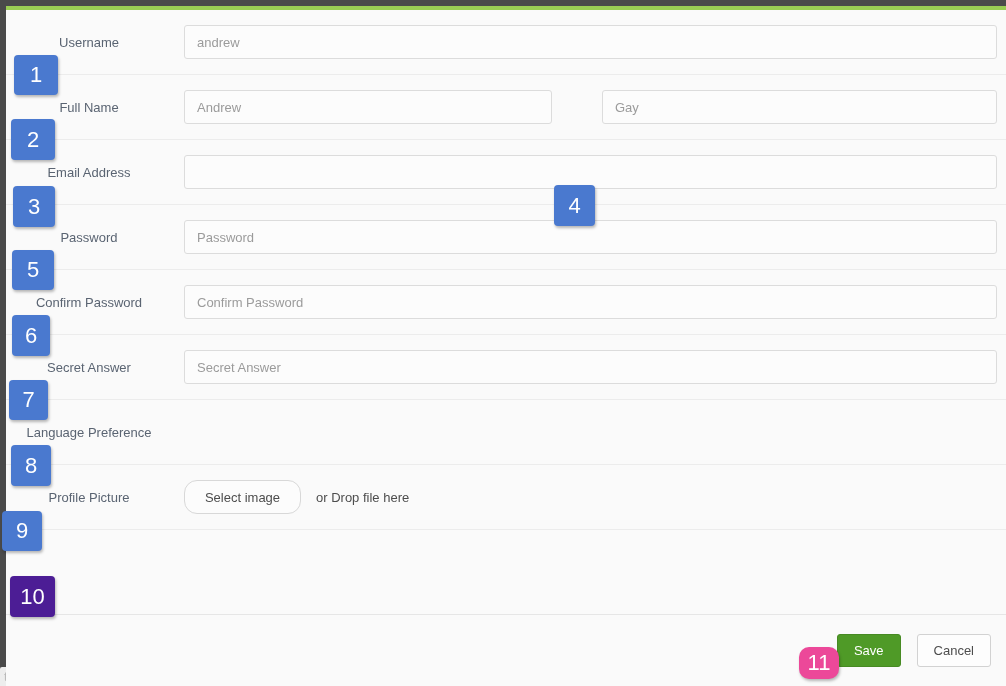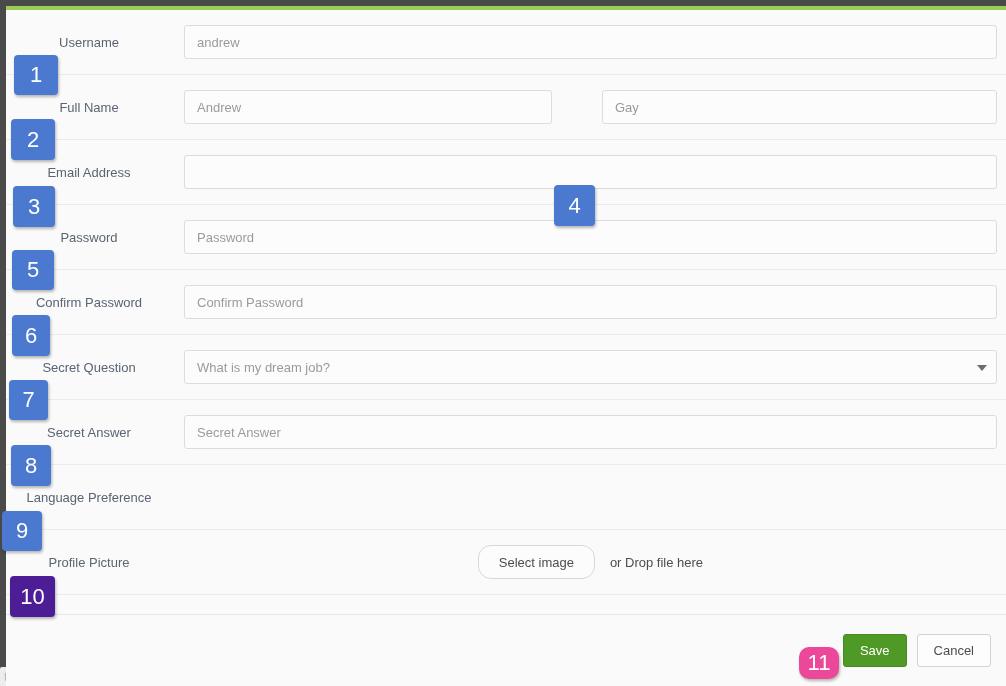--- a/index.html
+++ b/index.html
@@ -100,21 +100,20 @@
     flex: 0 0 auto;
     white-space: nowrap;
   }
 
   .field-area {
     flex: 1 1 auto;
     display: flex;
     align-items: center;
     padding-right: 9px;
     position: relative;
-    justify-content: center;
   }
 
   .txt {
     height: 34px;
     border: 1px solid #dcdcdc;
     background: #fcfcfc;
     border-radius: 3px;
     font-size: 13px;
     color: #9b9b9b;
     padding: 0 12px;
@@ -179,21 +178,21 @@
   
   .modal-footer {
     flex: 0 0 auto;
     height: 72px;
     background: #fafafa;
     border-top: 1px solid #e6e6e6;
     display: flex;
     align-items: center;
     justify-content: flex-end;
     padding-right: 15px;
-    gap: 10px;
+    gap: 16px;
     position: relative;
   }
   .btn {
     height: 33px;
     border-radius: 3px;
     font-size: 13px;
     cursor: pointer;
     padding: 0 16px;
     font-family: "Liberation Sans", sans-serif;
   }
@@ -274,29 +273,20 @@
         </div>
       </div>
 
       <div class="form-row">
         <div class="row-label">Confirm Password</div>
         <div class="field-area">
           <input class="txt" type="text" placeholder="Confirm Password" style="">
         </div>
       </div>
 
-      <div class="form-row">
-        <div class="row-label">Secret Question</div>
-        <div class="field-area">
-          <div class="sel-wrap">
-            <div class="sel">What is my dream job?</div>
-            <span class="caret"></span>
-          </div>
-        </div>
-      </div>
 
       <div class="form-row">
         <div class="row-label">Secret Answer</div>
         <div class="field-area">
           <input class="txt" type="text" placeholder="Secret Answer" style="">
         </div>
       </div>
 
       <div class="form-row">
         <div class="row-label">Language Preference</div>

